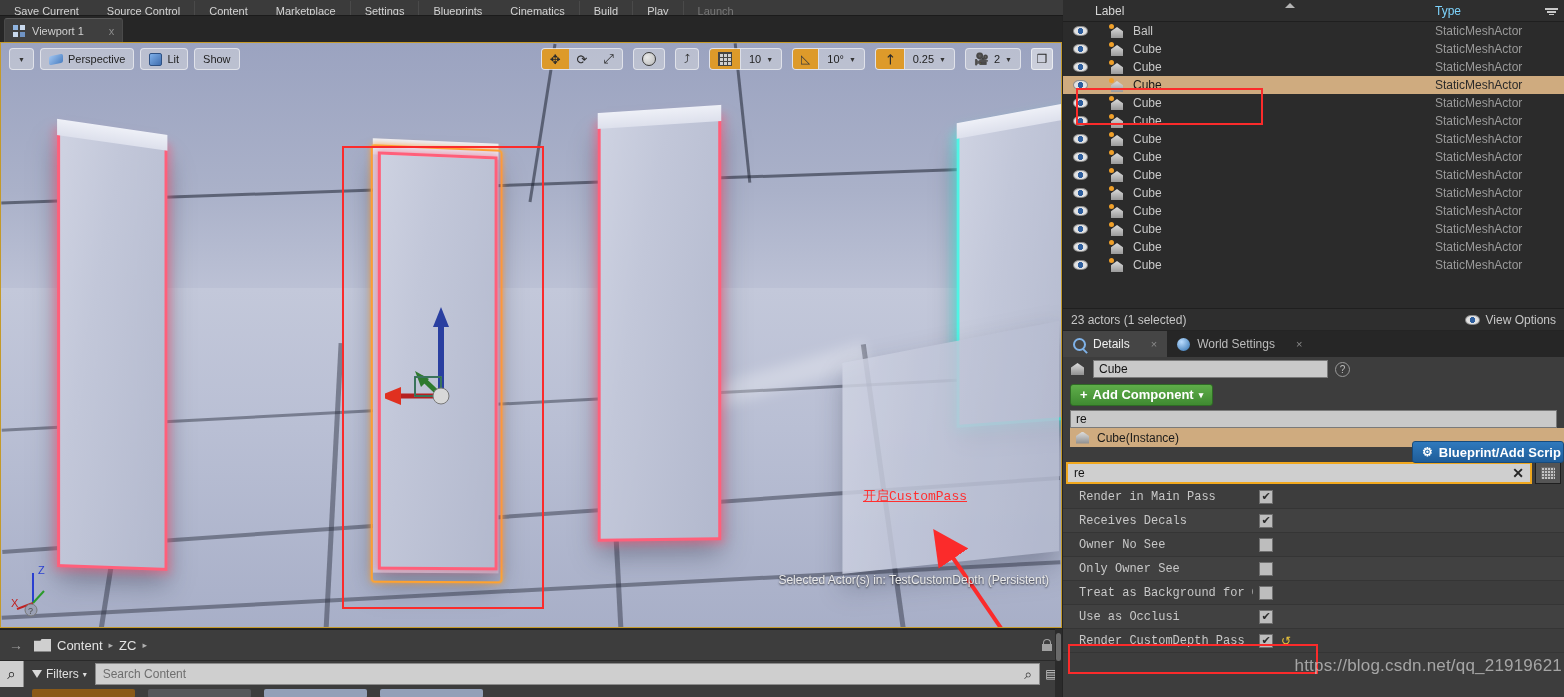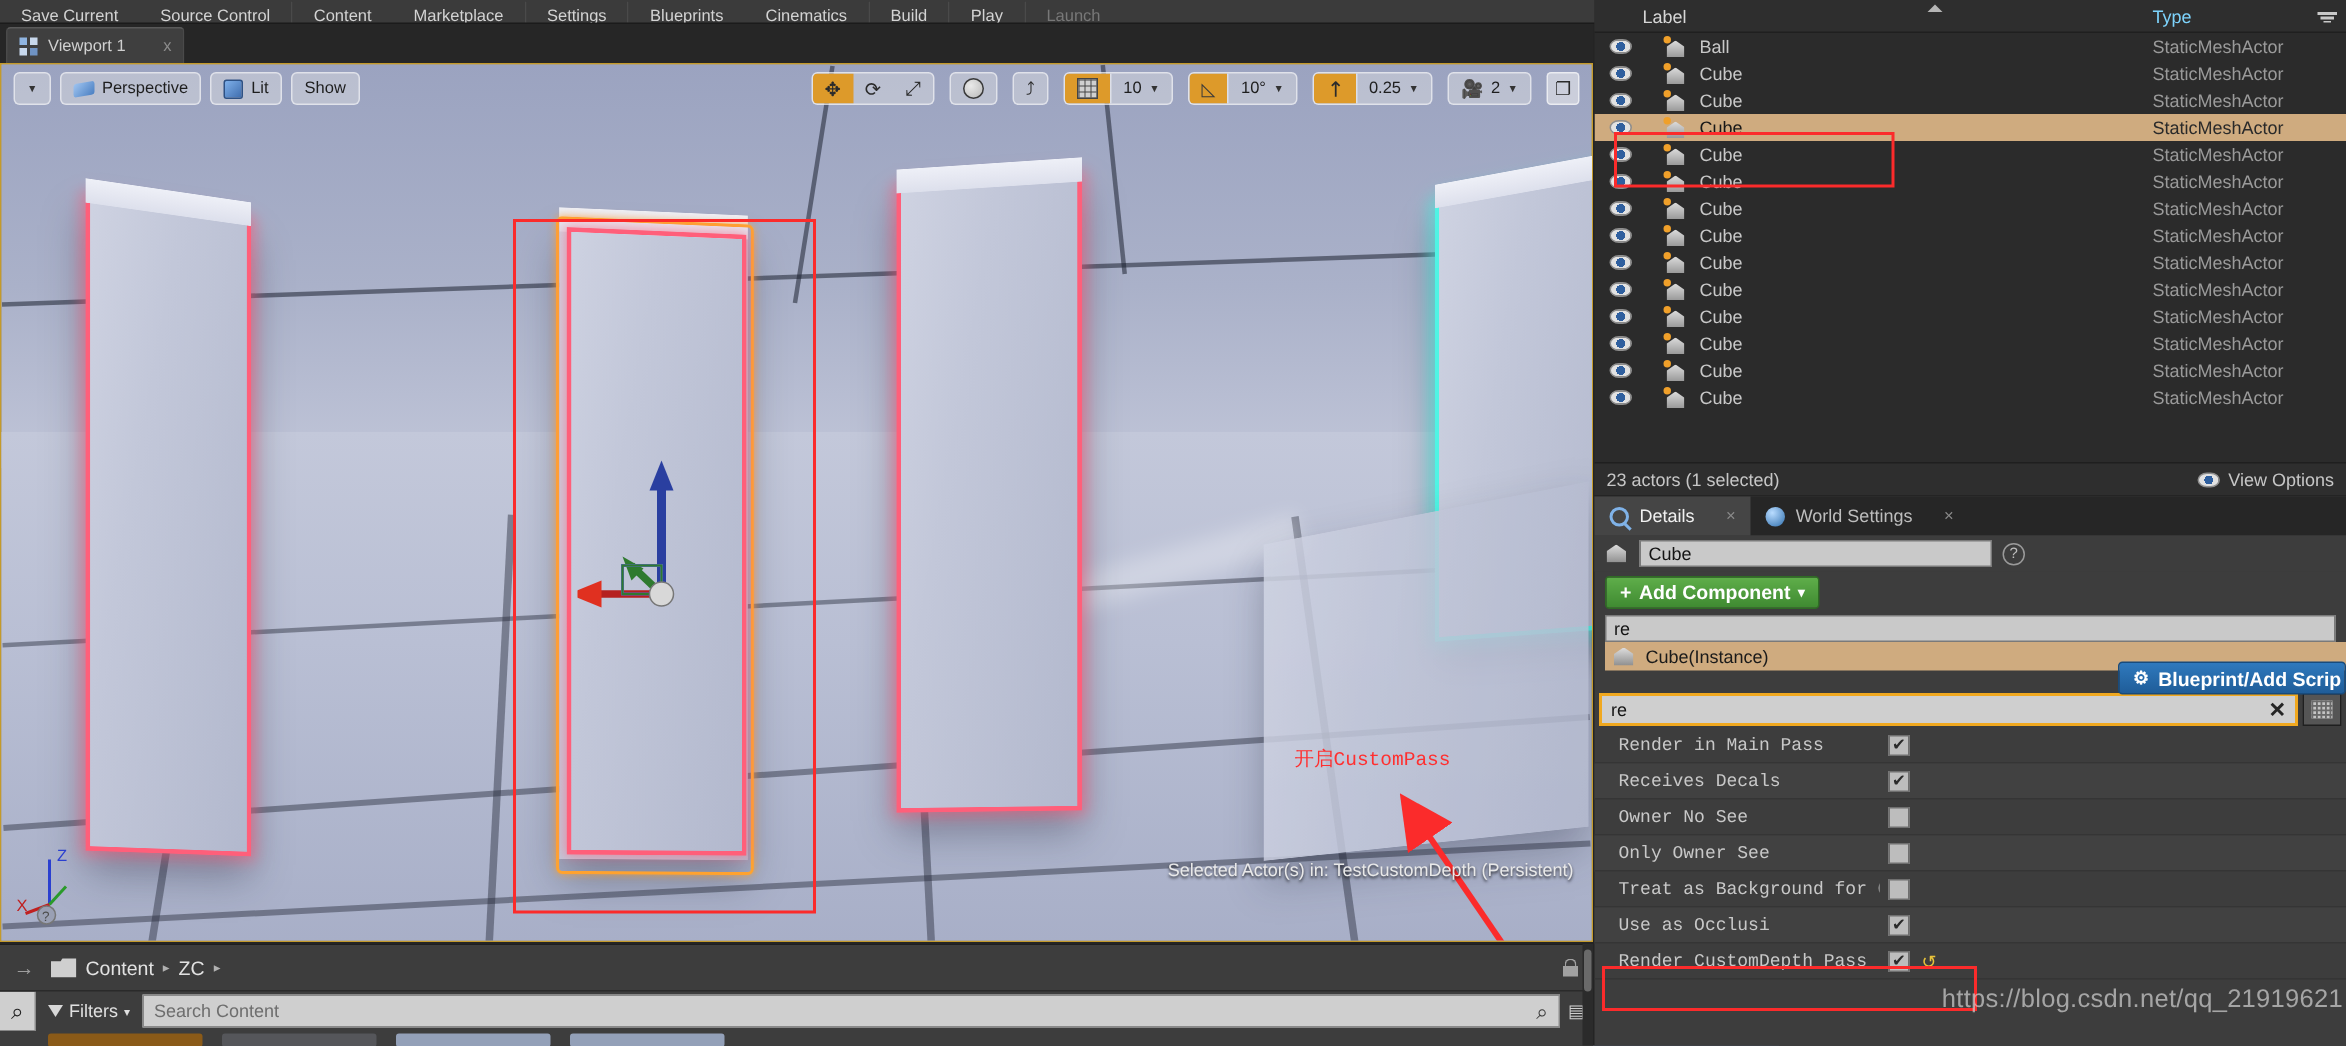--- a/index.html
+++ b/index.html
@@ -495,21 +495,21 @@
         <line x1="56" y1="95" x2="10" y2="95" stroke="#b52020" stroke-width="5"></line>
         <polygon points="-6,95 16,86 16,104" fill="#e03020"></polygon>
         <line x1="56" y1="95" x2="36" y2="76" stroke="#2f7a2f" stroke-width="5"></line>
         <polygon points="30,70 44,78 36,86" fill="#2f7a2f"></polygon>
         <rect x="30" y="76" width="26" height="19" fill="none" stroke="#5566c8" stroke-width="2"></rect>
         <rect x="30" y="76" width="26" height="19" fill="none" stroke="#2f7a2f" stroke-width="1.4"></rect>
         <circle cx="56" cy="95" r="8" fill="#d8d8d8" stroke="#777" stroke-width="1"></circle>
       </svg>
 
       <div class="anno-rect" style="left:341px;top:103px;width:202px;height:463px;"></div>
-      <div class="anno-text" style="left:862px;top:454px;">开启CustomPass</div>
+      <div class="anno-text" style="left:862px;top:444px;text-decoration:underline;">开启CustomPass</div>
       <svg style="position:absolute;left:940px;top:495px;width:130px;height:190px;overflow:visible;pointer-events:none;">
         <defs>
           <marker id="arrh" markerWidth="9" markerHeight="9" refX="2" refY="4.5" orient="auto">
             <polygon points="0,0 9,4.5 0,9" fill="#fb2b2b"></polygon>
           </marker>
         </defs>
         <line x1="118" y1="175" x2="8" y2="14" stroke="#fb2b2b" stroke-width="4" marker-end="url(#arrh)"></line>
       </svg>
 
       <div class="vp-selinfo">Selected Actor(s) in:  TestCustomDepth (Persistent)</div>

